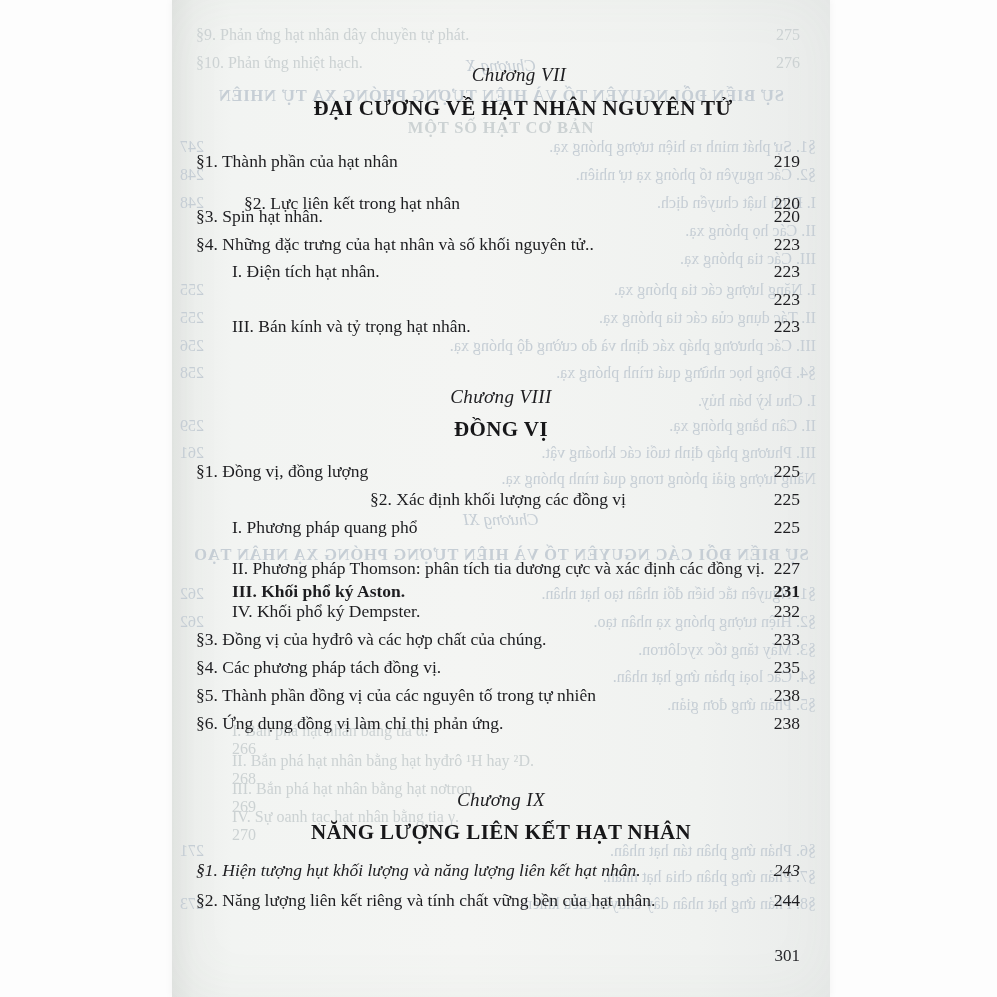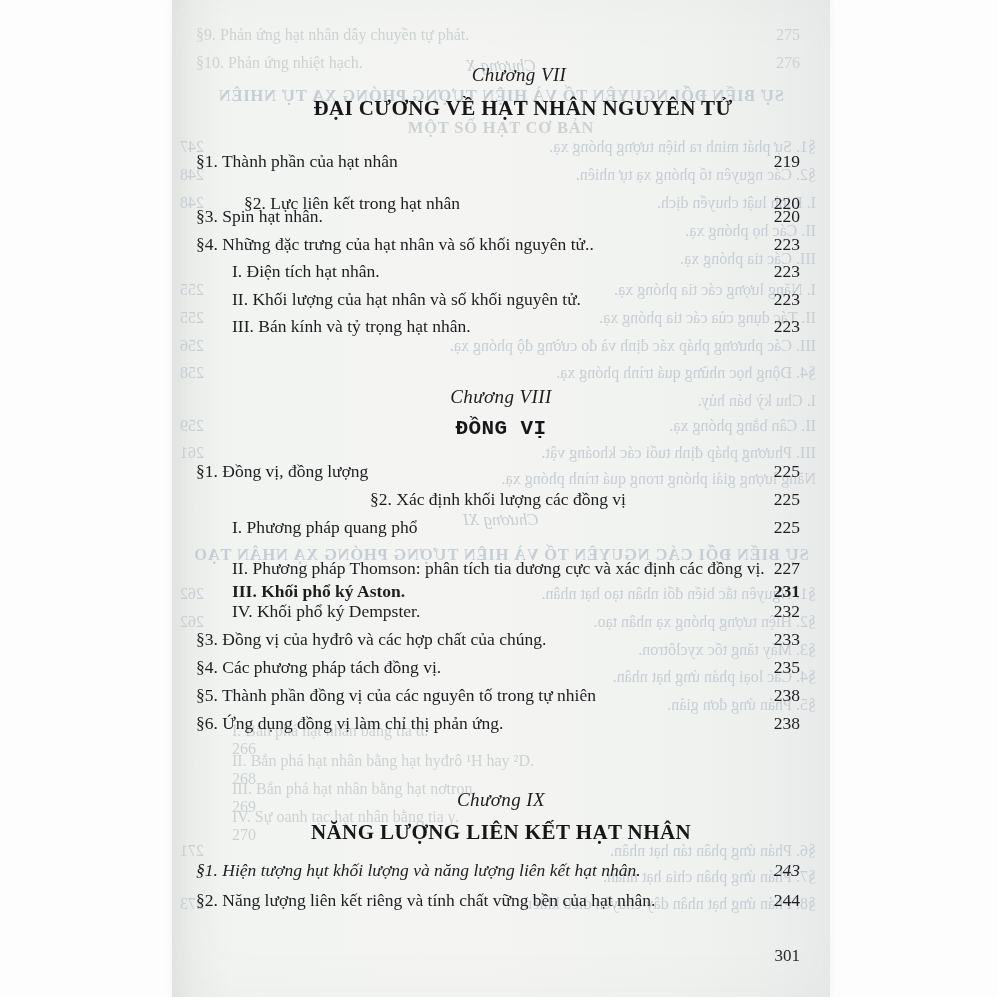--- a/index.html
+++ b/index.html
@@ -166,24 +166,24 @@
         </div>
       </div>
     <div id="toc-layer">
         <div class="ch-label" style="top: 64px; padding-left: 36px;">Chương VII</div>
         <div class="ch-title" style="top: 96px; margin-left: 44px;">ĐẠI CƯƠNG VỀ HẠT NHÂN NGUYÊN TỬ</div>
         <div class="toc-row indent-0" style="top: 151px;"><span class="entry-text">§1. Thành phần của hạt nhân</span><span class="entry-page">219</span></div>
         <div class="toc-row indent-0" style="top: 193px; margin-left: 48px;"><span class="entry-text">§2. Lực liên kết trong  hạt nhân</span><span class="entry-page">220</span></div>
         <div class="toc-row indent-0" style="top: 206px;"><span class="entry-text">§3. Spin hạt nhân.</span><span class="entry-page">220</span></div>
         <div class="toc-row indent-0" style="top: 233.5px;"><span class="entry-text">§4. Những đặc trưng của hạt nhân và số khối nguyên tử..</span><span class="entry-page">223</span></div>
         <div class="toc-row indent-1" style="top: 261px;"><span class="entry-text">I. Điện tích hạt nhân.</span><span class="entry-page">223</span></div>
-        <div class="toc-row indent-1" style="top: 288.5px;"><span class="entry-text">II. Khối lượng của hạt nhân và số khối nguyên tử.</span><span class="entry-page">223</span></div>
+        <div class="toc-row indent-1" style="top: 288.5px;"><span class="entry-page">223</span></div>
         <div class="toc-row indent-1" style="top: 316px;"><span class="entry-text">III. Bán kính và tỷ trọng hạt nhân.</span><span class="entry-page">223</span></div>
         <div class="ch-label" style="top: 386px;">Chương VIII</div>
-        <div class="ch-title" style="top: 417px; font-family: Liberation Mono, monospace;">ĐỒNG VỊ</div>
+        <div class="ch-title" style="top: 417px;">ĐỒNG VỊ</div>
         <div class="toc-row indent-0" style="top: 461px;"><span class="entry-text">§1. Đồng vị, đồng lượng</span><span class="entry-page">225</span></div>
         <div class="toc-row indent-0" style="top: 489px; text-align: center;"><span class="entry-text">§2. Xác định khối lượng các đồng vị</span><span class="entry-page">225</span></div>
         <div class="toc-row indent-1" style="top: 517px;"><span class="entry-text">I. Phương pháp quang phổ</span><span class="entry-page">225</span></div>
         <div class="toc-row indent-1" style="top: 558px;"><span class="entry-text">II. Phương pháp Thomson: phân tích tia dương cực và xác định các đồng vị.</span><span class="entry-page">227</span></div>
         <div class="toc-row indent-1" style="top: 581px; font-weight: bold;"><span class="entry-text">III. Khối phổ ký Aston.</span><span class="entry-page">231</span></div>
         <div class="toc-row indent-1" style="top: 601px;"><span class="entry-text">IV. Khối phổ ký Dempster.</span><span class="entry-page">232</span></div>
         <div class="toc-row indent-0" style="top: 629px;"><span class="entry-text">§3. Đồng vị của hyđrô và các hợp chất của chúng.</span><span class="entry-page">233</span></div>
         <div class="toc-row indent-0" style="top: 657px;"><span class="entry-text">§4. Các phương pháp tách đồng vị.</span><span class="entry-page">235</span></div>
         <div class="toc-row indent-0" style="top: 685px;"><span class="entry-text">§5. Thành phần đồng vị của các nguyên tố trong tự nhiên</span><span class="entry-page">238</span></div>
         <div class="toc-row indent-0" style="top: 713px;"><span class="entry-text">§6. Ứng dụng đồng vị làm chỉ thị phản ứng.</span><span class="entry-page">238</span></div>

